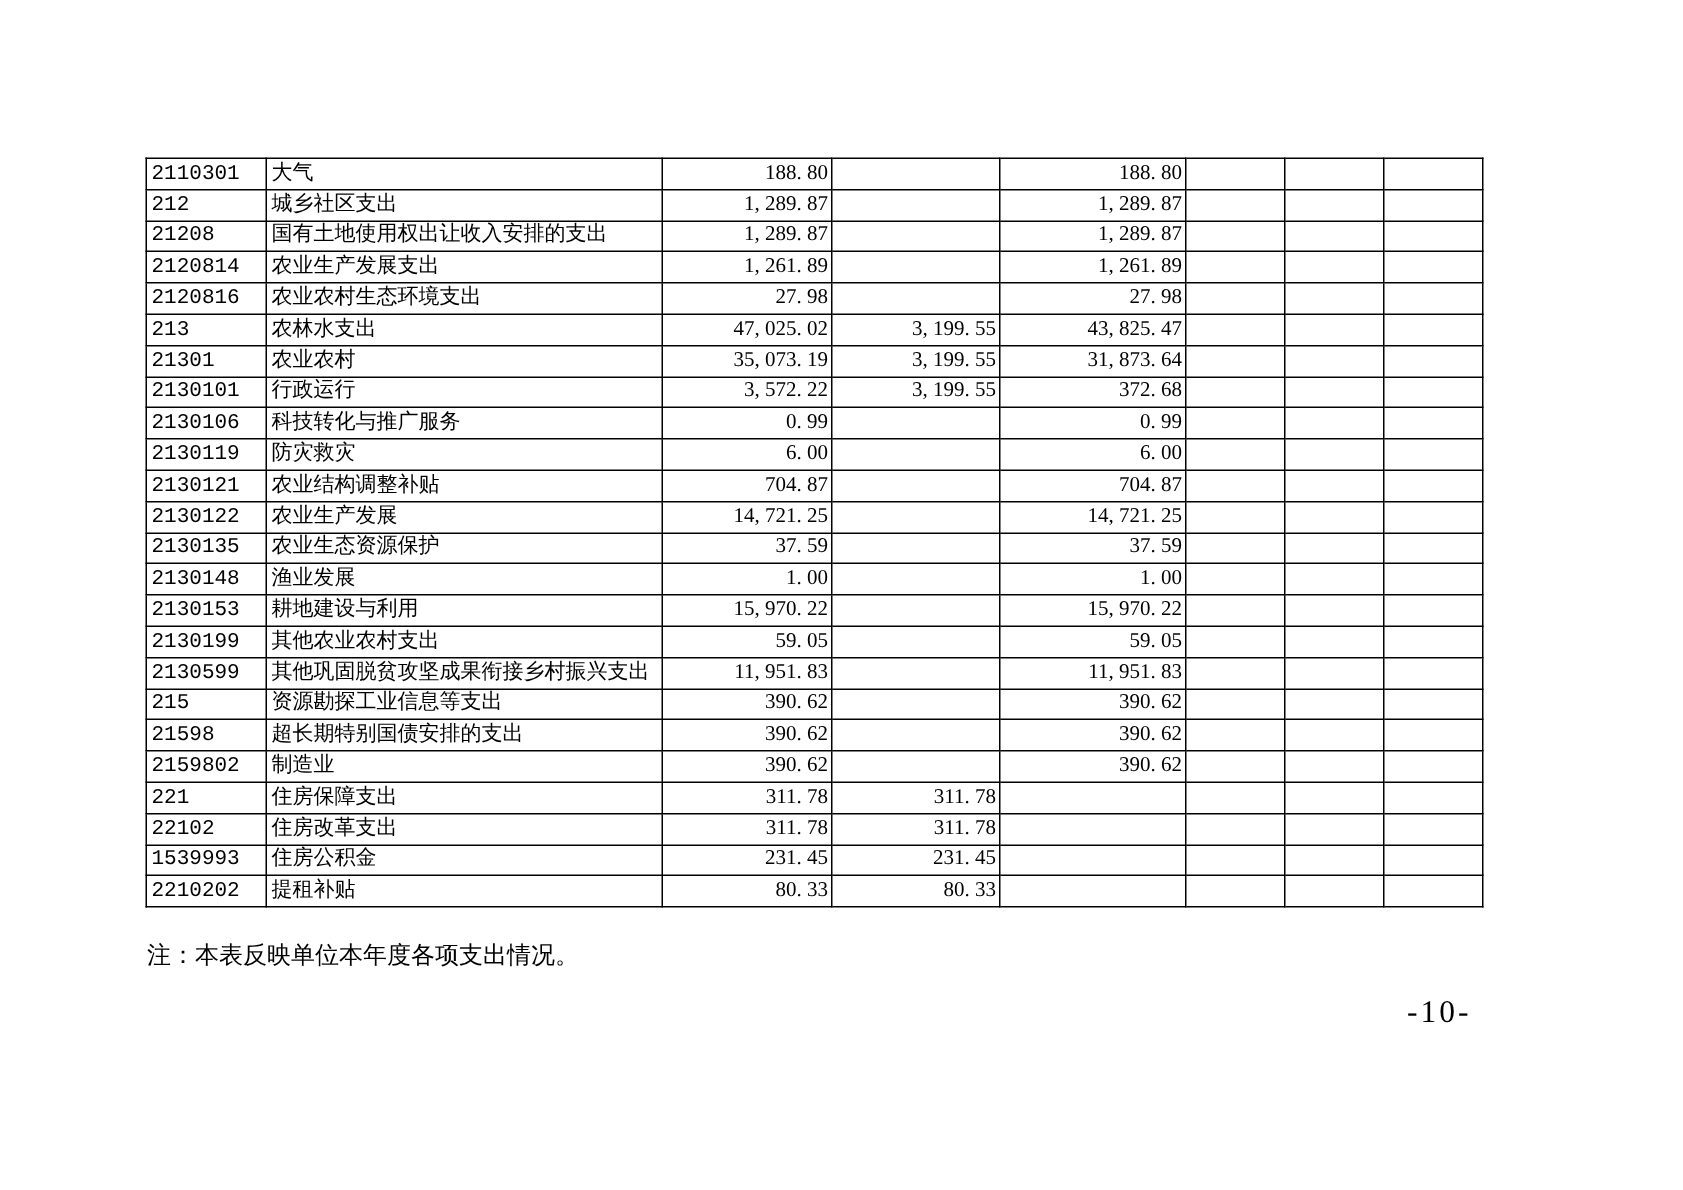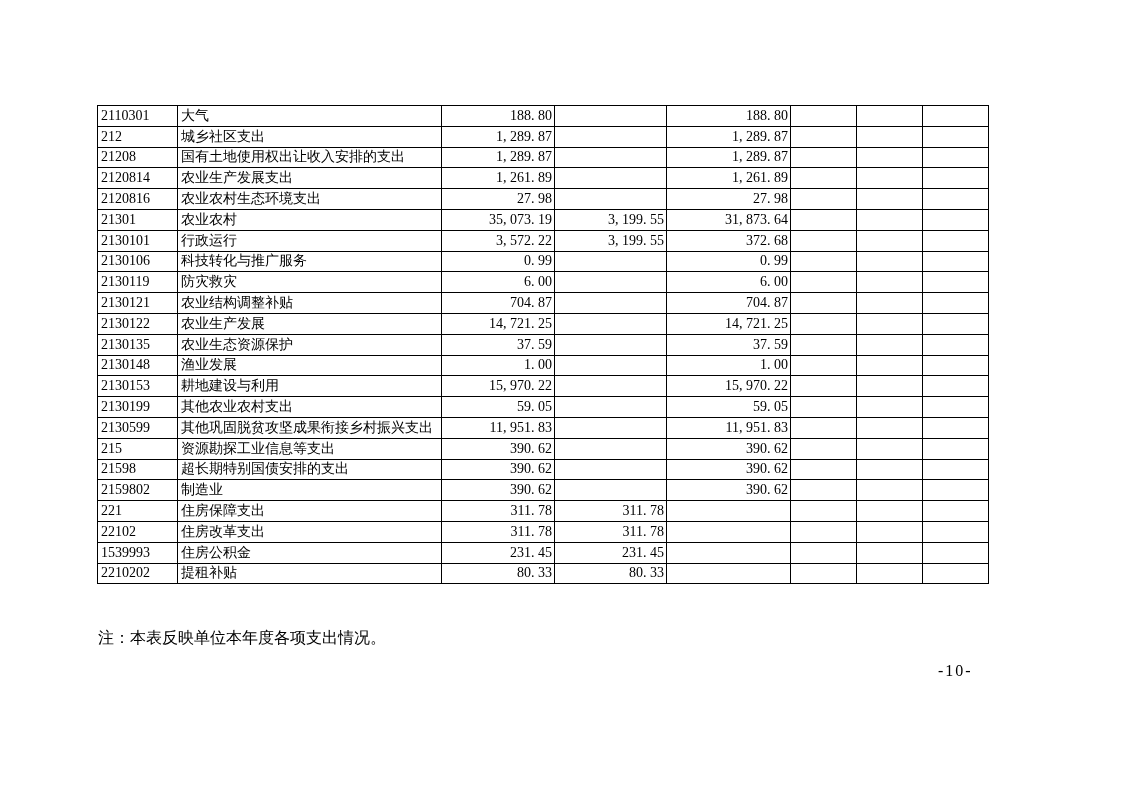--- a/index.html
+++ b/index.html
@@ -26,35 +26,35 @@
   table.exp-table td {
     border: 1px solid #000000;
     height: 19.8px;
     font-size: 14px;
     line-height: 1;
     padding: 0 3px;
     overflow: hidden;
     white-space: nowrap;
     vertical-align: middle;
   }
-  table.exp-table td.left  { text-align: left; }
+  table.exp-table td.left  { text-align: left; font-family: Liberation Mono, monospace; }
   table.exp-table td.right { text-align: right; padding-right: 2px; }
   .note {
     position: absolute;
     left: 98px;
     top: 628px;
     font-size: 16px;
     line-height: 1.2;
     white-space: nowrap;
   }
   .page-number {
     position: absolute;
     left: 938px;
     top: 662px;
-    font-size: 16px;
+    font-size: 21px;
     letter-spacing: 2px;
     white-space: nowrap;
   }
 </style>
 </head>
 <body>
 
 <div class="page">
 
   <table class="exp-table">
@@ -113,20 +113,30 @@
           <td class="left">2120816</td>
           <td class="left">农业农村生态环境支出</td>
           <td class="right">27. 98</td>
           <td class="right"></td>
           <td class="right">27. 98</td>
           <td class="right"></td>
           <td class="right"></td>
           <td class="right"></td>
         </tr>
         <tr>
+          <td class="left">213</td>
+          <td class="left">农林水支出</td>
+          <td class="right">47, 025. 02</td>
+          <td class="right">3, 199. 55</td>
+          <td class="right">43, 825. 47</td>
+          <td class="right"></td>
+          <td class="right"></td>
+          <td class="right"></td>
+        </tr>
+        <tr>
           <td class="left">21301</td>
           <td class="left">农业农村</td>
           <td class="right">35, 073. 19</td>
           <td class="right">3, 199. 55</td>
           <td class="right">31, 873. 64</td>
           <td class="right"></td>
           <td class="right"></td>
           <td class="right"></td>
         </tr>
         <tr>

